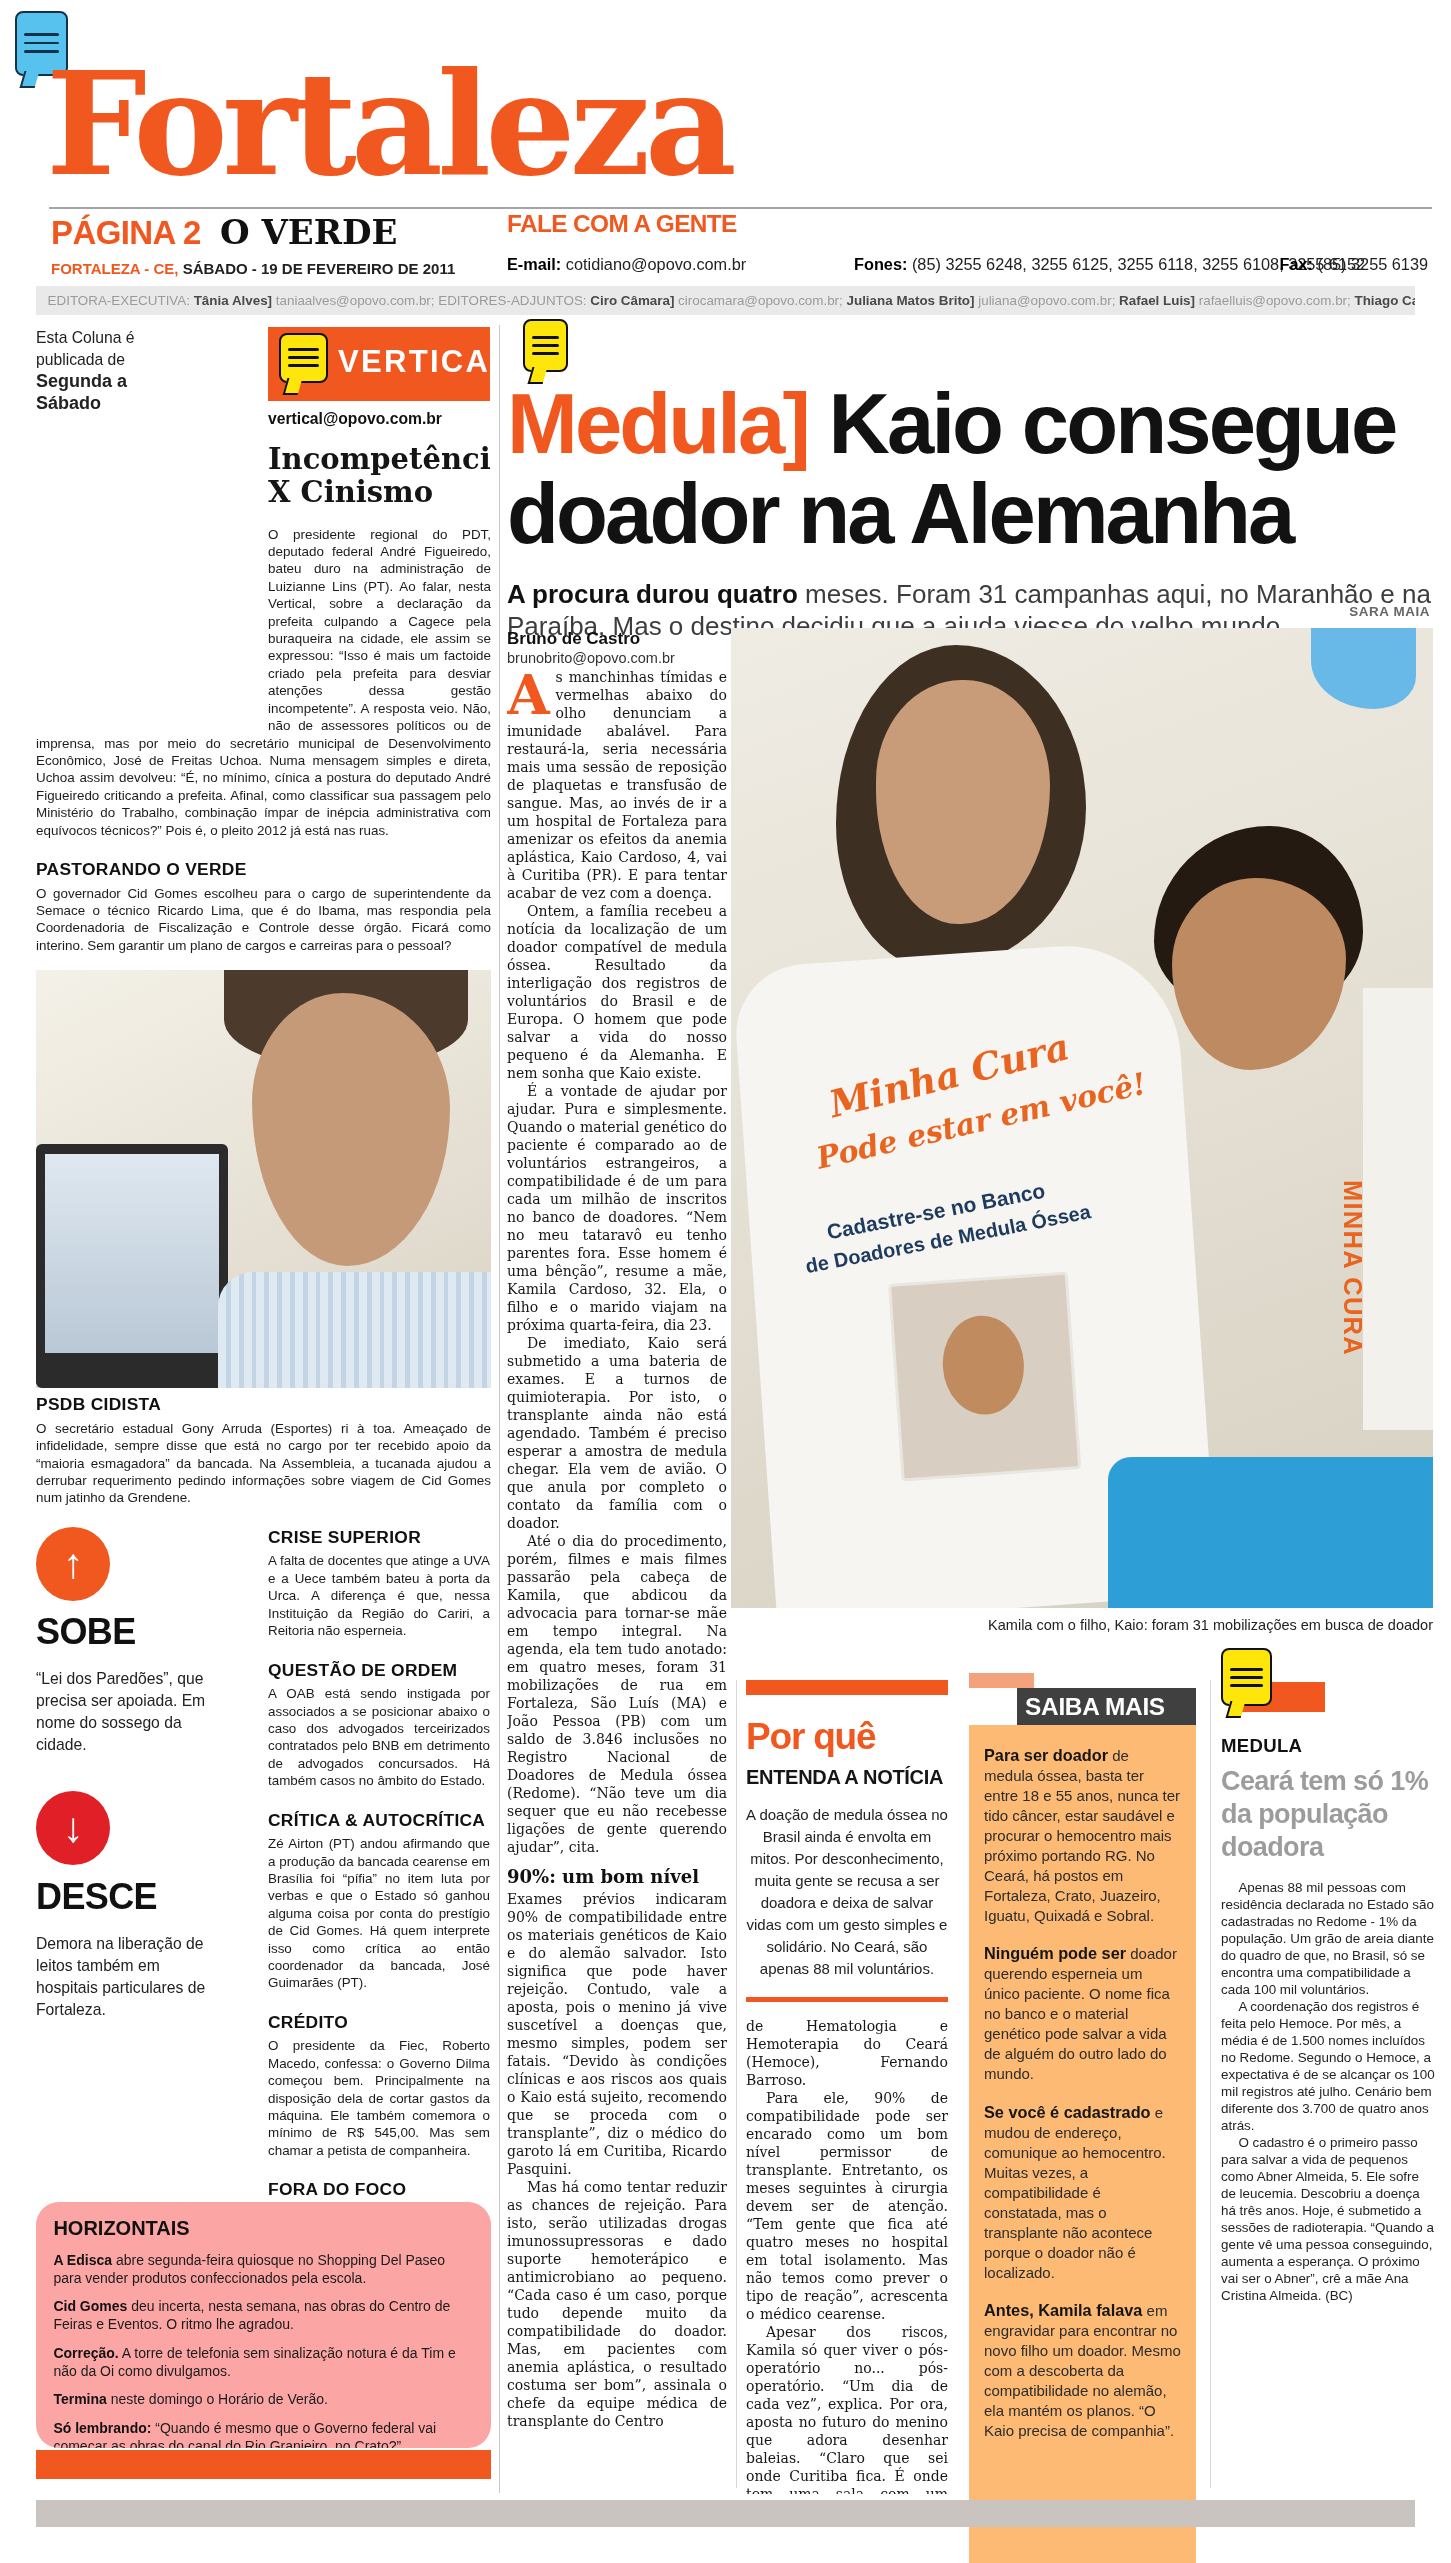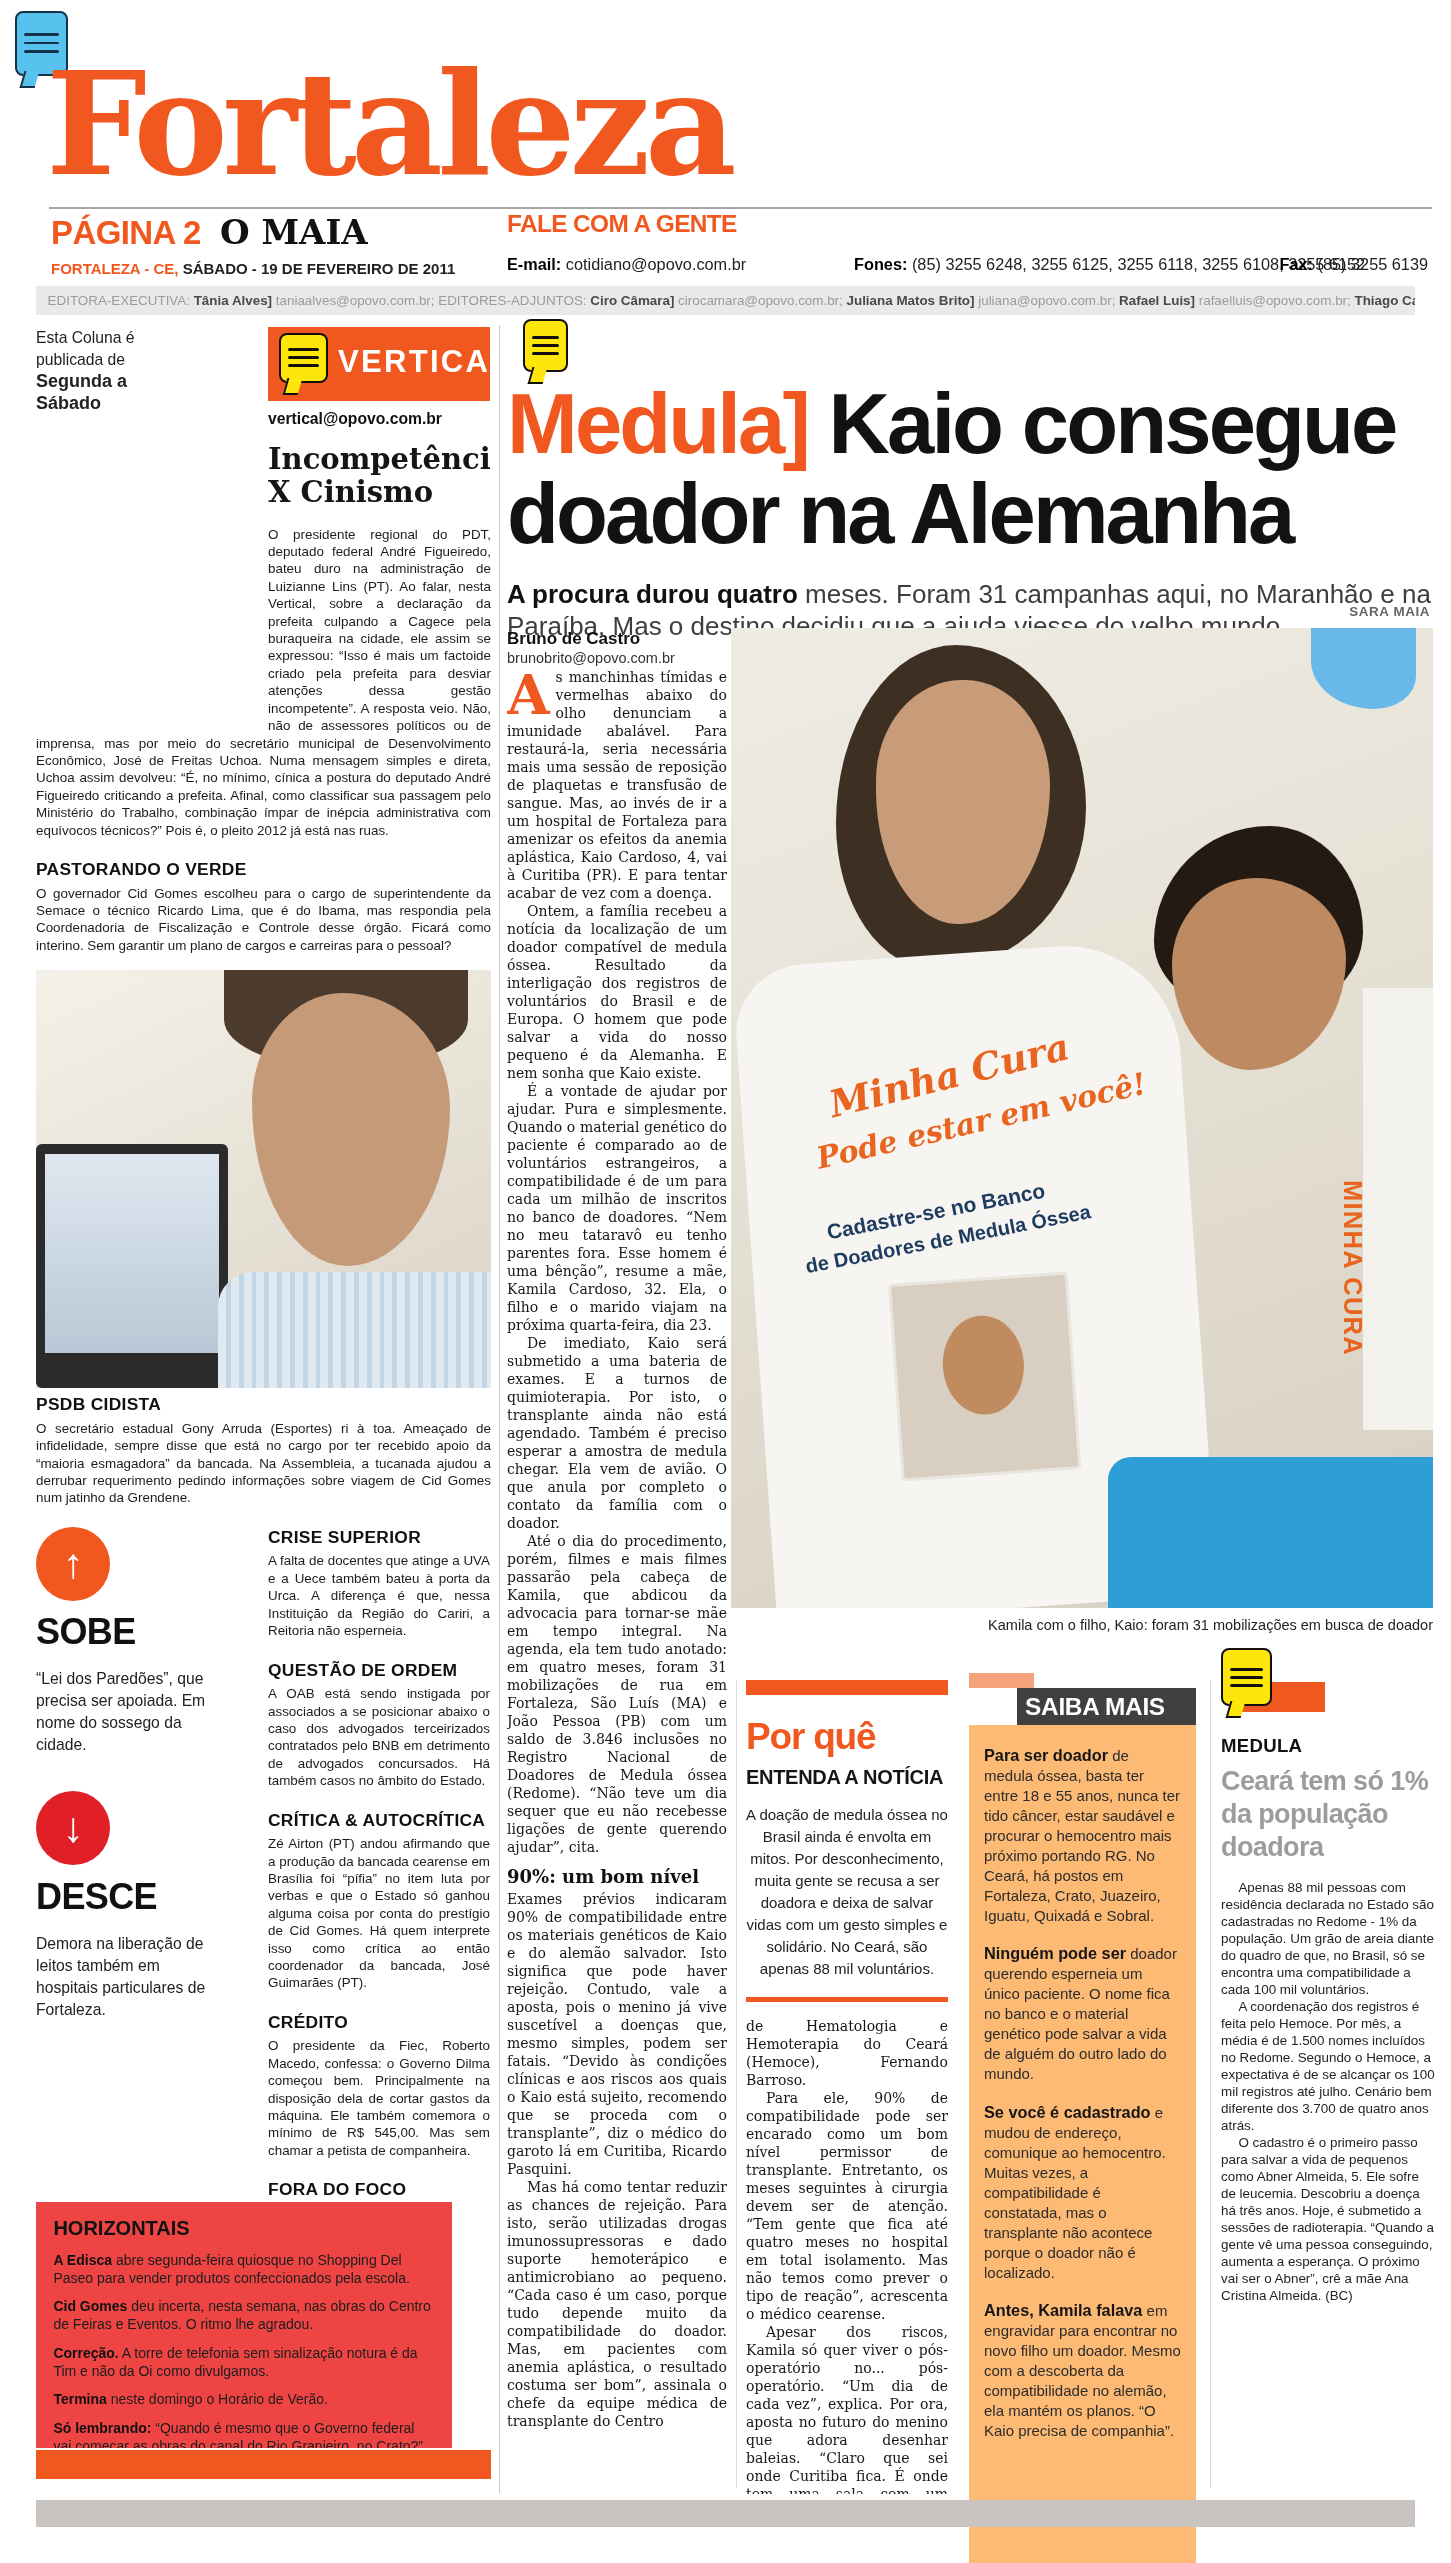--- a/index.html
+++ b/index.html
@@ -59,22 +59,22 @@
            background:repeating-linear-gradient(90deg,#dfe9f2 0 8.1px,#c3d4e4 8.1px 12.8px);border-radius:35px 0 0 0;}
   .row2{display:grid;grid-template-columns:232px 222px;margin-top:20px;}
   .circ{width:74px;height:74px;border-radius:50%;display:flex;align-items:center;justify-content:center;
         color:#fff;font-size:42px;font-weight:bold;}
   .circ.up{background:#f1581f;}
   .circ.down{background:#e01f26;}
   .circ.up::before{content:"↑";}
   .circ.down::before{content:"↓";}
   .rail-label{font-size:36px;font-weight:900;color:#111;margin:10.5px 0 15px 0;letter-spacing:-0.6px;}
   .rail-quote{font-size:15.7px;line-height:22px;color:#222;width:174px;margin:0 0 35px 0;}
-  .horizontais{position:absolute;left:36px;top:2202px;width:416px;height:246px;background:#ef4444;
-        box-sizing:border-box;padding:15px 17.4px;overflow:hidden;}
+  .horizontais{position:absolute;left:36px;top:2202px;width:455px;height:246px;background:#fca5a5;
+        box-sizing:border-box;padding:15px 17.4px;overflow:hidden;border-radius:23px;}
   .h-title{font-size:20px;font-weight:900;margin:0 0 10.5px 0;color:#111;}
   .h-item{font-size:14px;line-height:18px;color:#1c1c1c;margin:0 0 10.5px 0;}
   .h-item b{color:#111;}
   .left-orange-bar{position:absolute;left:36px;top:2450px;width:455px;height:29px;background:#f1581f;}
   
   .vrule{position:absolute;background:#c9c9c9;}
   
   .headline{position:absolute;left:507px;top:379px;width:942px;font-weight:800;font-size:85px;
         line-height:1.06;letter-spacing:-2.9px;color:#121212;margin:0;}
   .headline .kicker{color:#f1581f;}
@@ -156,21 +156,21 @@
 
   <div class="bubble blue" style="left:15px;top:10.5px;width:53px;height:65px;">
     <span class="b-line"></span>
     <span class="b-line"></span>
     <span class="b-line"></span>
     <span class="b-tail"></span>
   </div>
   <h1 class="masthead">Fortaleza</h1>
   <div class="head-rule"></div>
   <div class="pagina">PÁGINA 2</div>
-  <div class="brand">O MAIA</div>
+  <div class="brand">O VERDE</div>
   <div class="dateline">
     <span class="city">FORTALEZA - CE,</span><span class="date"> SÁBADO - 19 DE FEVEREIRO DE 2011</span>
   </div>
   <div class="fale">FALE COM A GENTE</div>
   <div class="contact" style="left:507px;">
     <b>E-mail:</b><span> cotidiano@opovo.com.br</span>
   </div>
   <div class="contact" style="left:854px;">
     <b>Fones:</b><span> (85) 3255 6248, 3255 6125, 3255 6118, 3255 6108, 3255 6152</span>
   </div>

